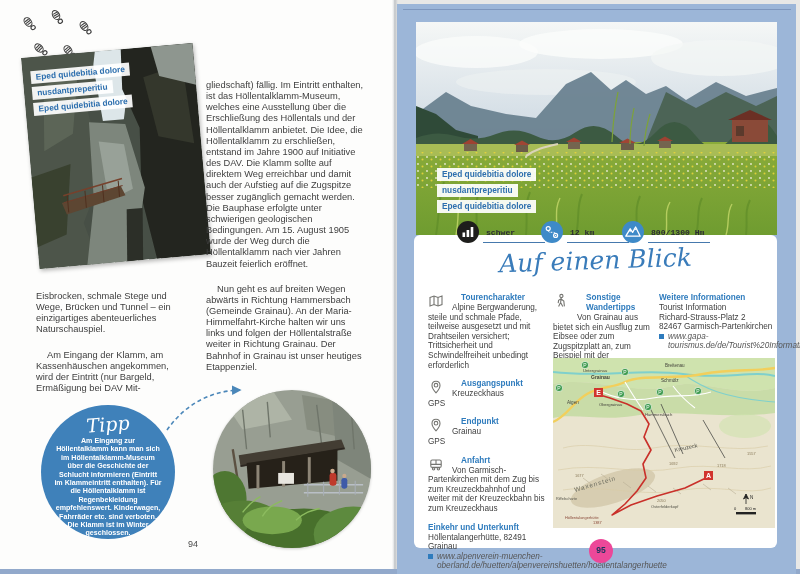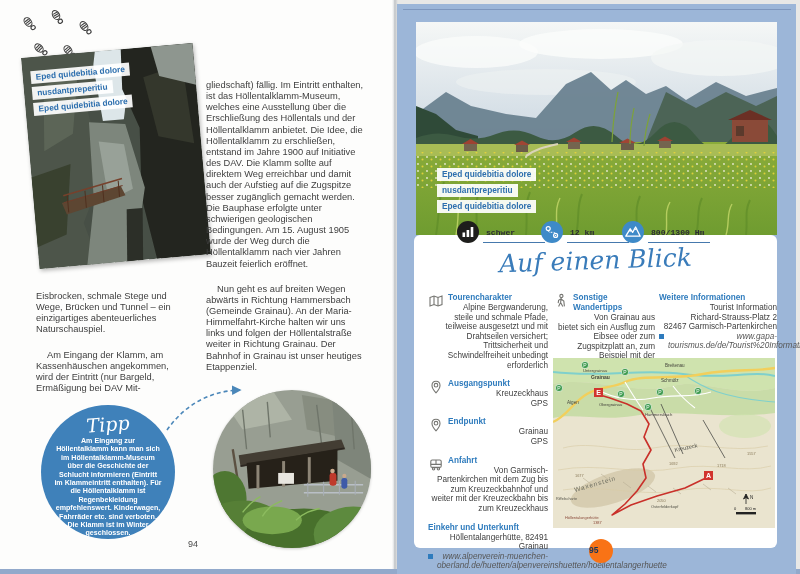--- a/index.html
+++ b/index.html
@@ -42,31 +42,31 @@
   .stat-icon{position:absolute;left:0;top:0;width:22px;height:22px;}
   .stat-value{position:absolute;left:29px;top:7px;width:58px;font-size:8.1px;font-weight:bold;color:#2b2b33;}
   .stat-line{position:absolute;left:26px;top:21px;width:62px;height:1px;background:#4679ad;}
   .overview-title{position:absolute;left:414px;top:246px;width:363px;text-align:center;
                   font-family:"DejaVu Serif",serif;font-style:italic;font-size:25px;color:#3a7cba;
                   transform:rotate(-2deg);}
   .info-col{position:absolute;font-size:8.2px;line-height:9.6px;color:#3e3e3e;}
   .info-col .sec{position:relative;margin-bottom:9px;}
   .sec-icon{position:absolute;left:0;top:0;width:16px;height:16px;}
   .info-col h4{margin:0;font-size:8.2px;line-height:10px;color:#2e7bbd;}
-  .sec.with-icon h4{margin-left:20px;}
-  .info-col p{margin:0;text-align:right;}
+  .sec.with-icon h4{margin-left:33px;}
+  .info-col p{margin:0;}
   .info-col p.ind{text-indent:24px;}
   .info-col p.link{position:relative;padding-left:9px;font-style:italic;color:#565656;}
   .bullet{position:absolute;left:0;top:2px;width:5px;height:5px;background:#2e7bbd;}
   .col1{left:428px;top:293px;width:120px;}
   .col2{left:553px;top:293px;width:102px;}
   .col3{left:659px;top:293px;width:118px;}
   .tour-map{position:absolute;left:553px;top:358px;width:222px;height:170px;}
   .pagenum-95{position:absolute;left:589px;top:539px;width:24px;height:24px;border-radius:50%;
-              background:#f97316;color:#17365c;font-size:8.5px;font-weight:bold;text-align:left;
+              background:#ec4899;color:#17365c;font-size:8.5px;font-weight:bold;text-align:center;
               line-height:22px;}
 </style>
 </head>
 <body>
 
 <div class="spread">
 
   <div class="page-left">
 
     <svg class="footprints" viewBox="0 0 126 64">

